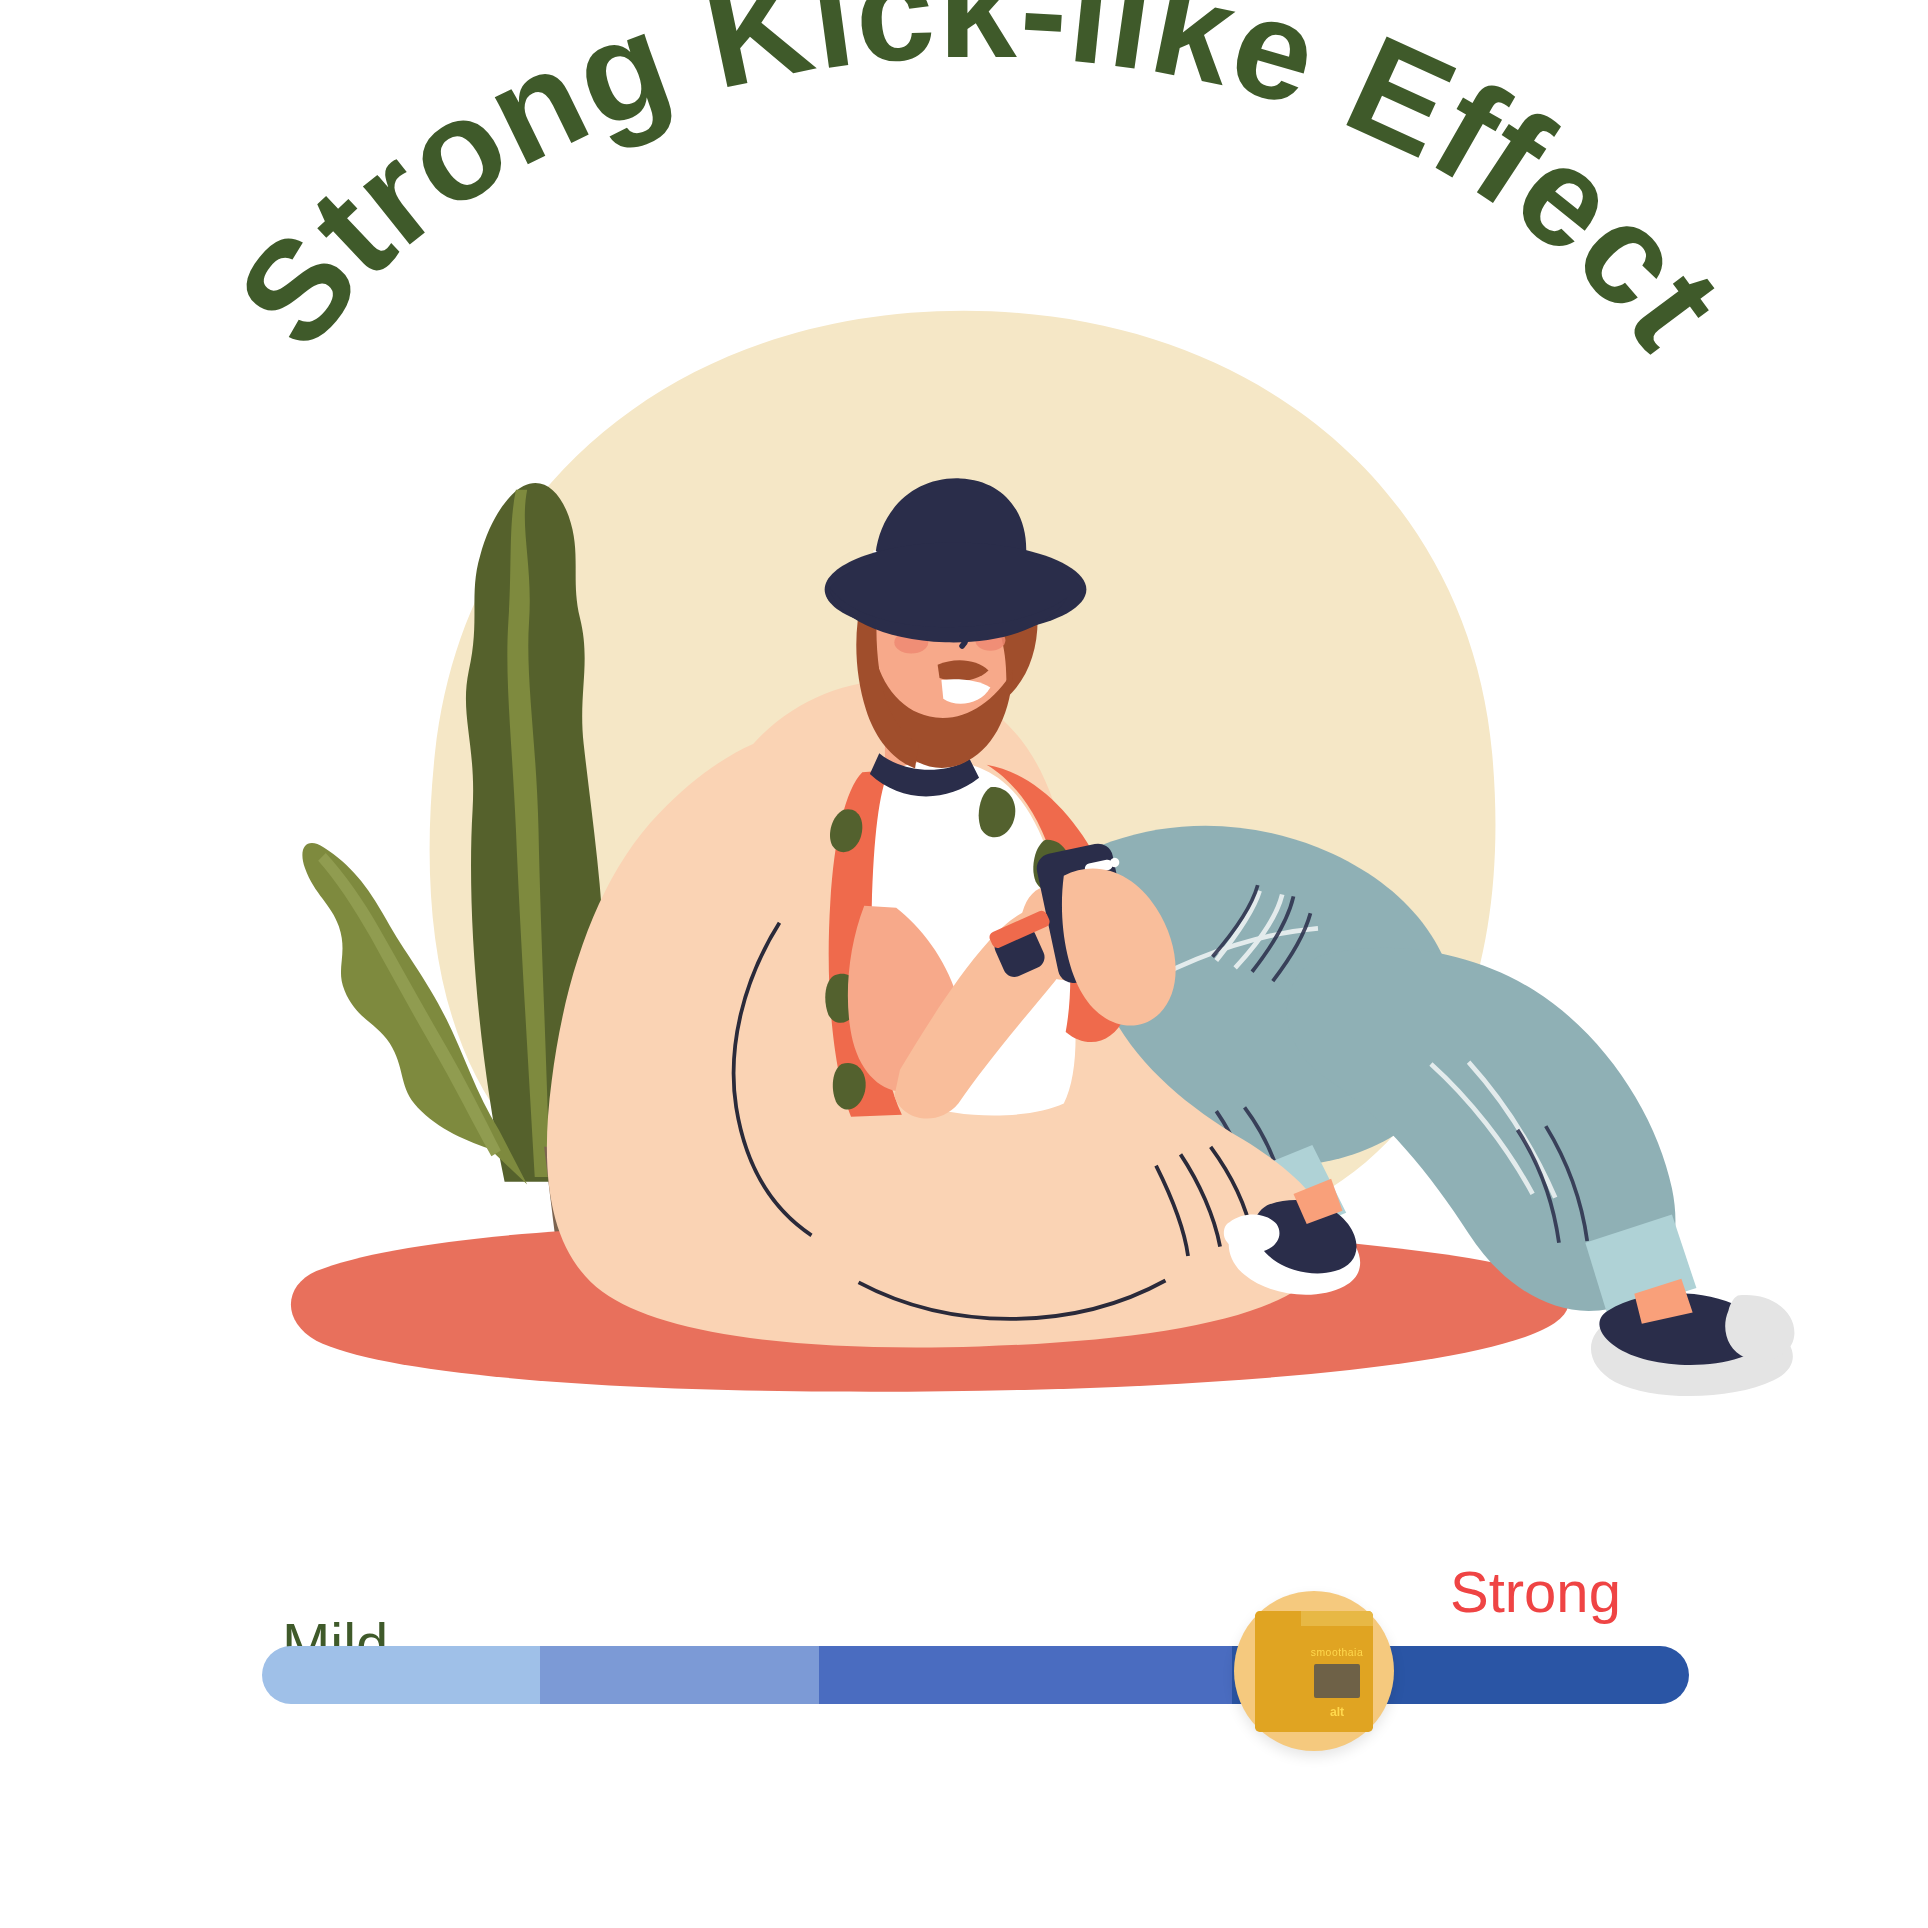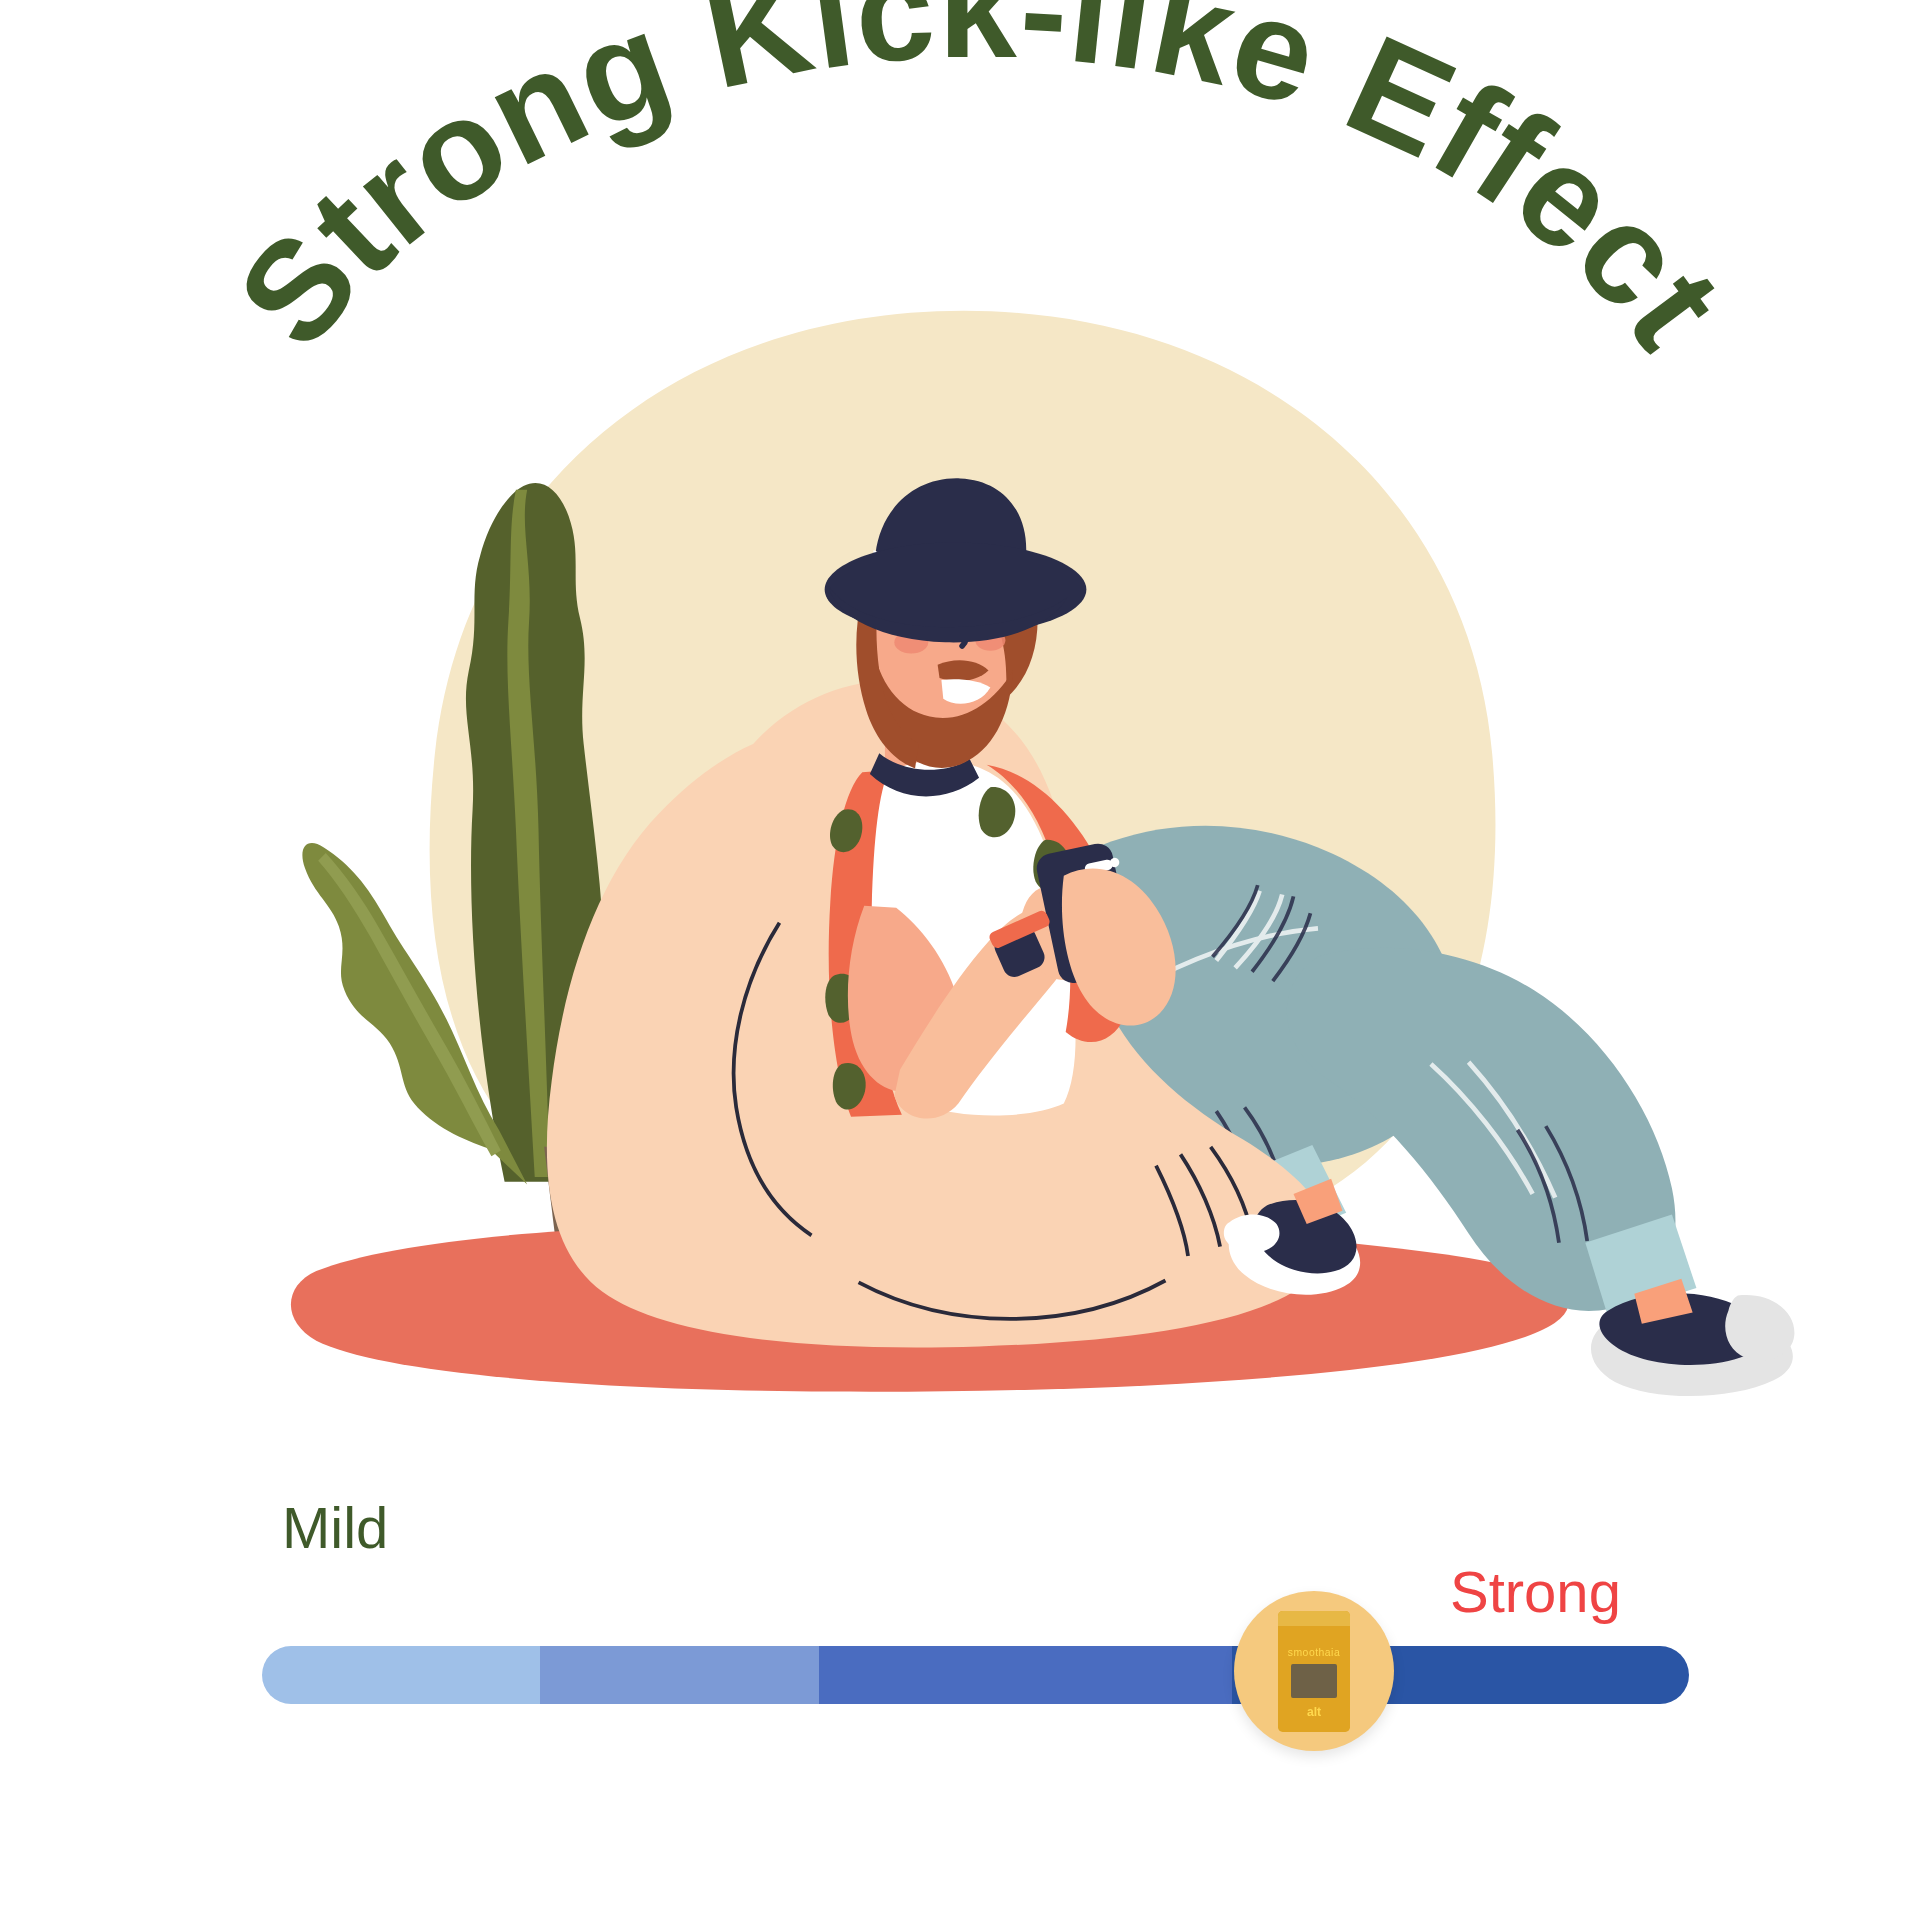--- a/index.html
+++ b/index.html
@@ -9,30 +9,30 @@
   
   #title-arc{position:absolute;left:0;top:0;width:1928px;height:716px;pointer-events:none;}
   #title-arc text{font-family:"Liberation Sans",sans-serif;font-weight:bold;font-size:150px;letter-spacing:1px;}
 
   
   #illustration{position:absolute;left:0;top:0;width:1928px;height:1469px;}
 
   
   #scale{position:absolute;left:0;top:1507px;width:1928px;height:282px;}
   .scale-label{position:absolute;font-family:"Liberation Sans",sans-serif;font-size:58px;font-weight:400;white-space:nowrap;}
-  #label-mild{left:282px;top:1494px;}
+  #label-mild{left:282px;top:1610px;}
   #label-strong{left:1450px;top:1558px;}
 
   #track{position:absolute;left:262px;top:1646px;width:1427px;height:58px;border-radius:29px;overflow:hidden;display:flex;}
   .seg{height:100%;}
 
   #knob{position:absolute;left:1234px;top:1591px;width:160px;height:160px;border-radius:50%;
         box-shadow:0 5.6px 13px rgba(0,0,0,.10);display:flex;align-items:center;justify-content:center;}
   #pouch{position:relative;width:72px;height:121px;border-radius:4.7px;overflow:hidden;
-         display:flex;flex-direction:column;align-items:center;}
+         display:flex;flex-direction:column;align-items:center;padding-left:46px;}
   .pouch-top{width:100%;height:15px;}
   .pouch-brand{font-size:10.4px;letter-spacing:0.5px;margin-top:21px;font-family:"Liberation Sans",sans-serif;}
   .pouch-window{width:64%;height:34px;margin-top:6.6px;border-radius:1.9px;}
   .pouch-alt{font-size:12.2px;font-weight:bold;margin-top:7px;font-family:"Liberation Sans",sans-serif;}
 </style>
 </head>
 <body>
 
 <div id="canvas">
 

